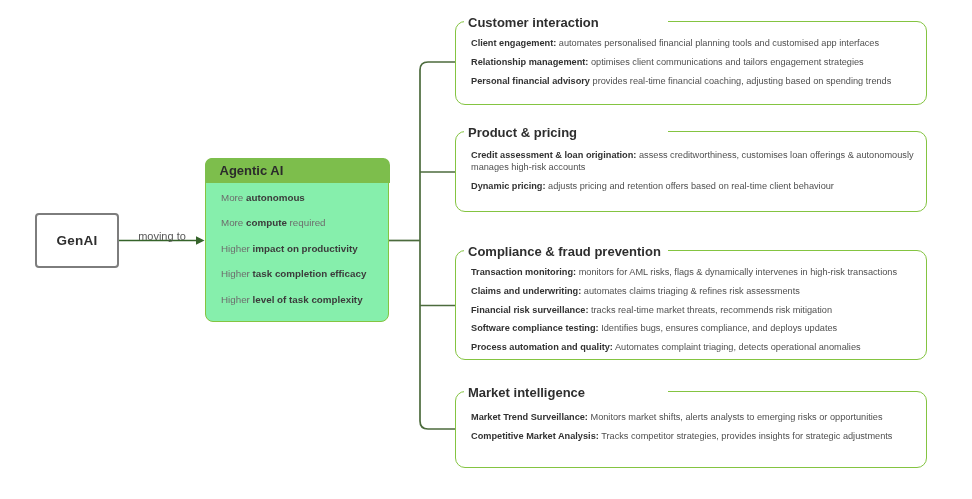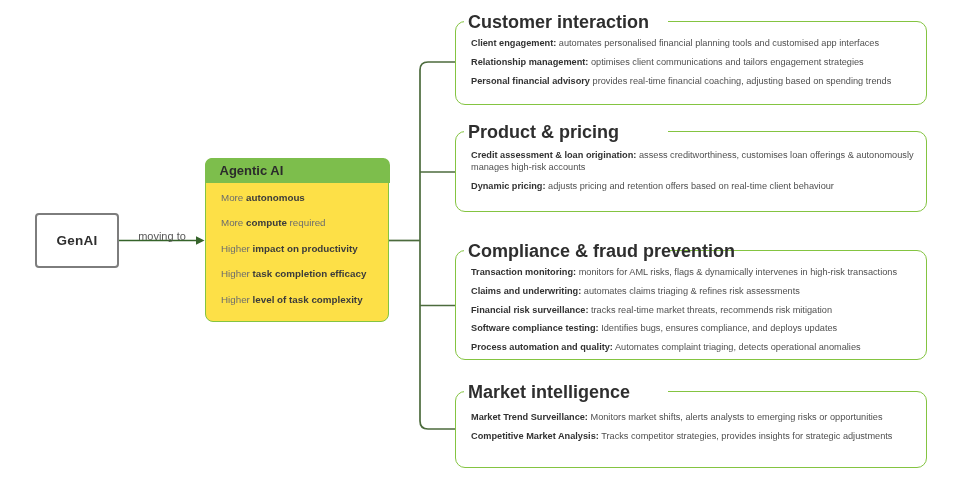--- a/index.html
+++ b/index.html
@@ -18,39 +18,39 @@
   }
   .moving-label {
     position:absolute; left:119px; top:230px; width:86px; text-align:center;
     font-size:11px; color:#585858;
   }
 
   
   .agentic-box {
     position:absolute; left:205px; top:158px; width:184px; height:164px;
     box-sizing:border-box; border:1.5px solid #84C441; border-radius:8px;
-    background:#fde047;
+    background:#86efac;
   }
   .agentic-header {
     margin:-1.5px -1.5px 0 -1.5px; height:25px; background:#7DBE4C;
     border-radius:7px 7px 0 0; display:flex; align-items:center;
     padding-left:15px; font-weight:bold; font-size:13px; color:#2b2b2b;
   }
   .agentic-items { padding:9px 3px 0 15px; }
   .agentic-item { font-size:9.8px; color:#6d6d6d; margin-bottom:14.5px; white-space:nowrap; }
   .agentic-item .b { font-weight:bold; color:#3b3b3b;text-align:right; }
 
   
   .section {
     position:absolute; left:455px; width:472px; box-sizing:border-box;
     border:1.5px solid #84C441; border-radius:10px; background:#fff;
   }
   .section-title {
     position:absolute; top:-9px; left:8px; width:200px; background:#ffffff;
-    padding-left:4px; font-size:18px; line-height:19px; font-weight:bold;
+    padding-left:4px; font-size:13px; line-height:19px; font-weight:bold;
     color:#2e2e2e; white-space:nowrap;
   }
   .section-items { padding:15px 2px 0 15px; }
   .bullet { font-size:9.2px; line-height:12.4px; color:#4f4f4f; margin-bottom:6.4px; }
   .bullet .b { font-weight:bold; color:#323232; }
 
   .sec-1 { top:21px;  height:84px; }
   .sec-2 { top:131px; height:81px; }
   .sec-3 { top:250px; height:110px; }
   .sec-4 { top:391px; height:77px; }

